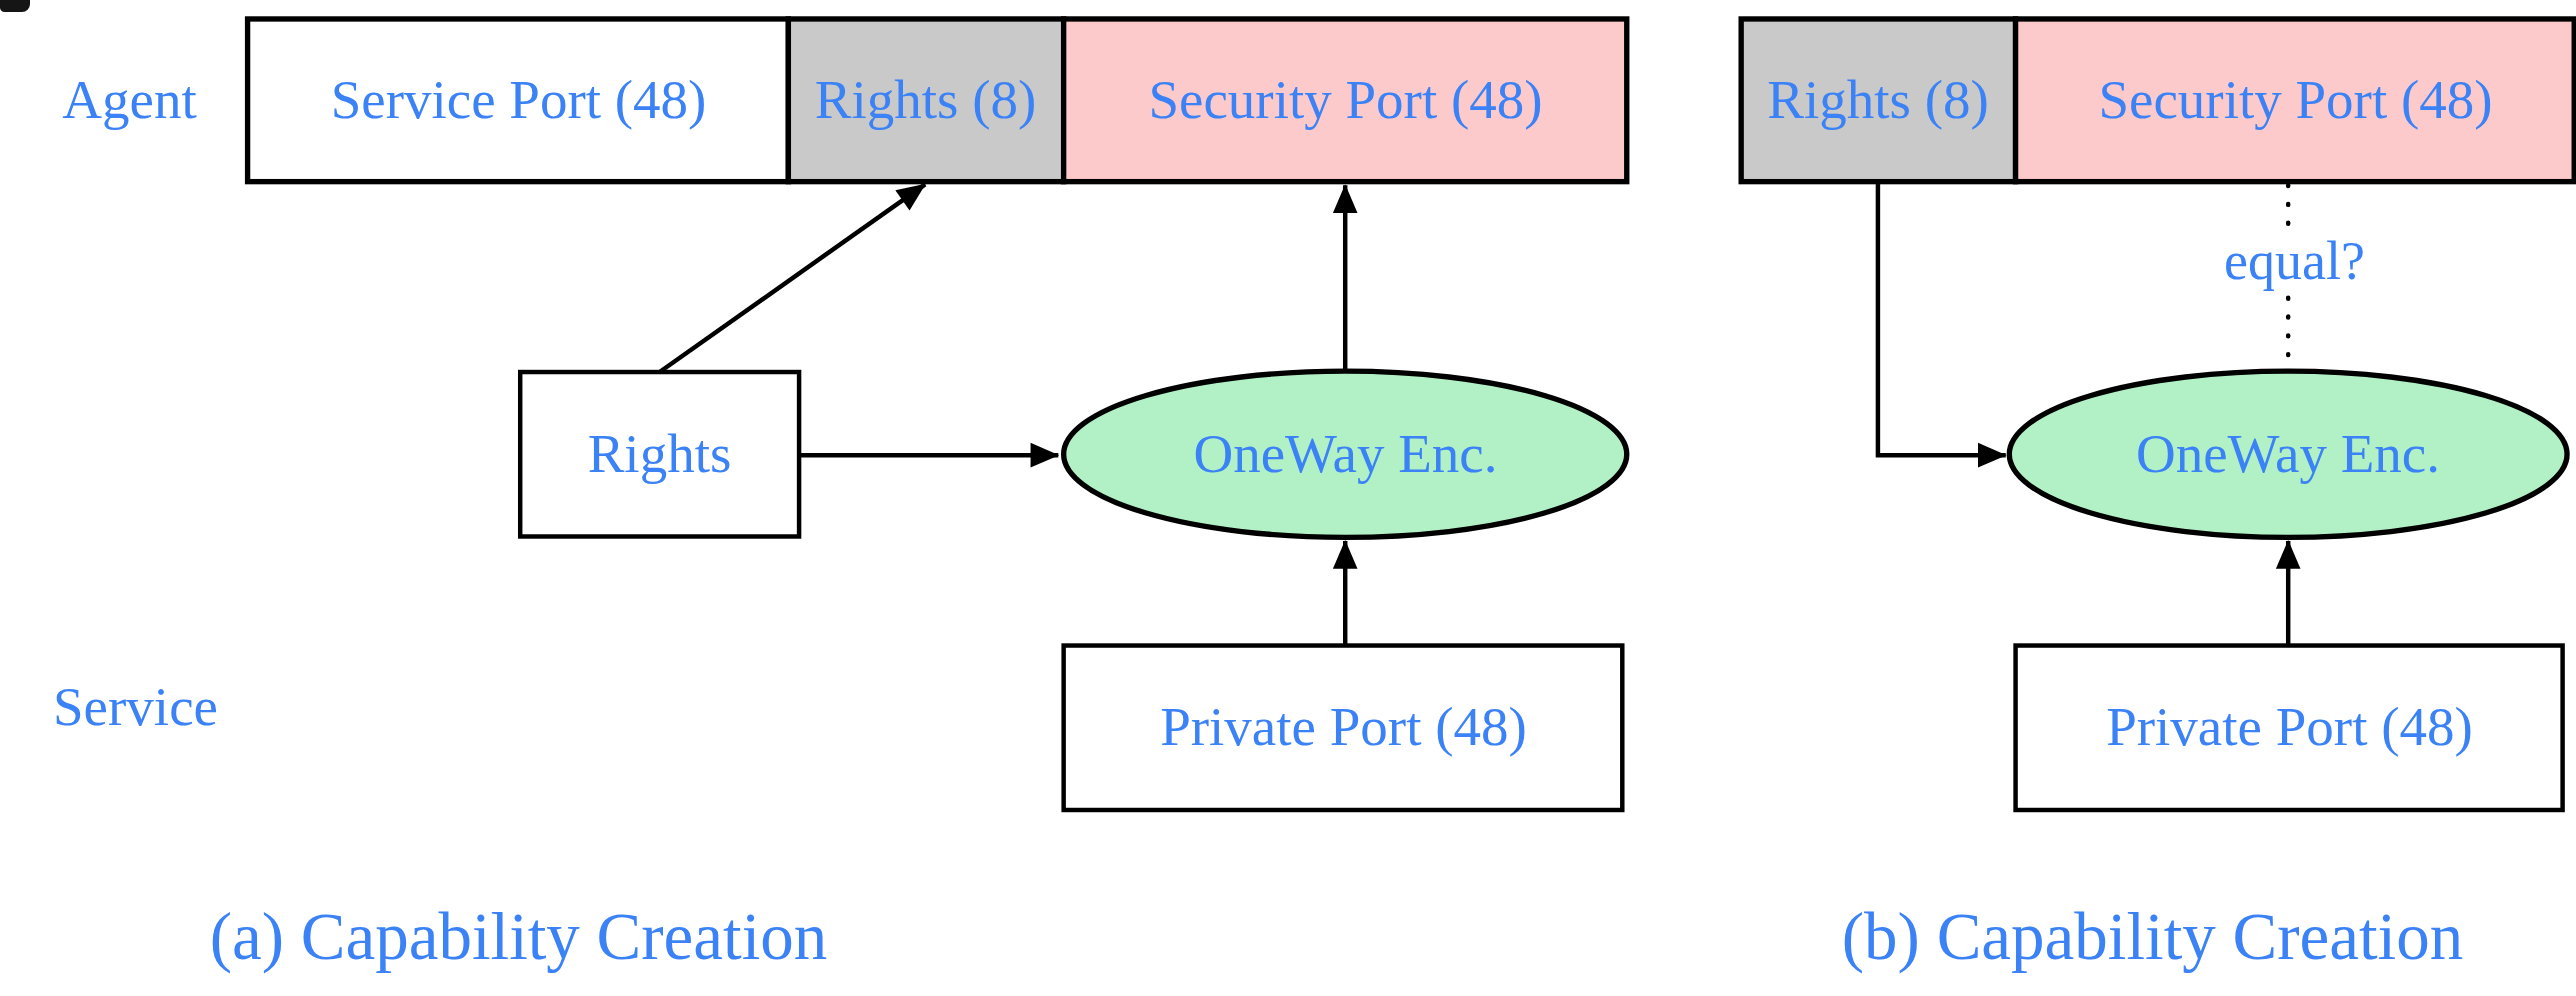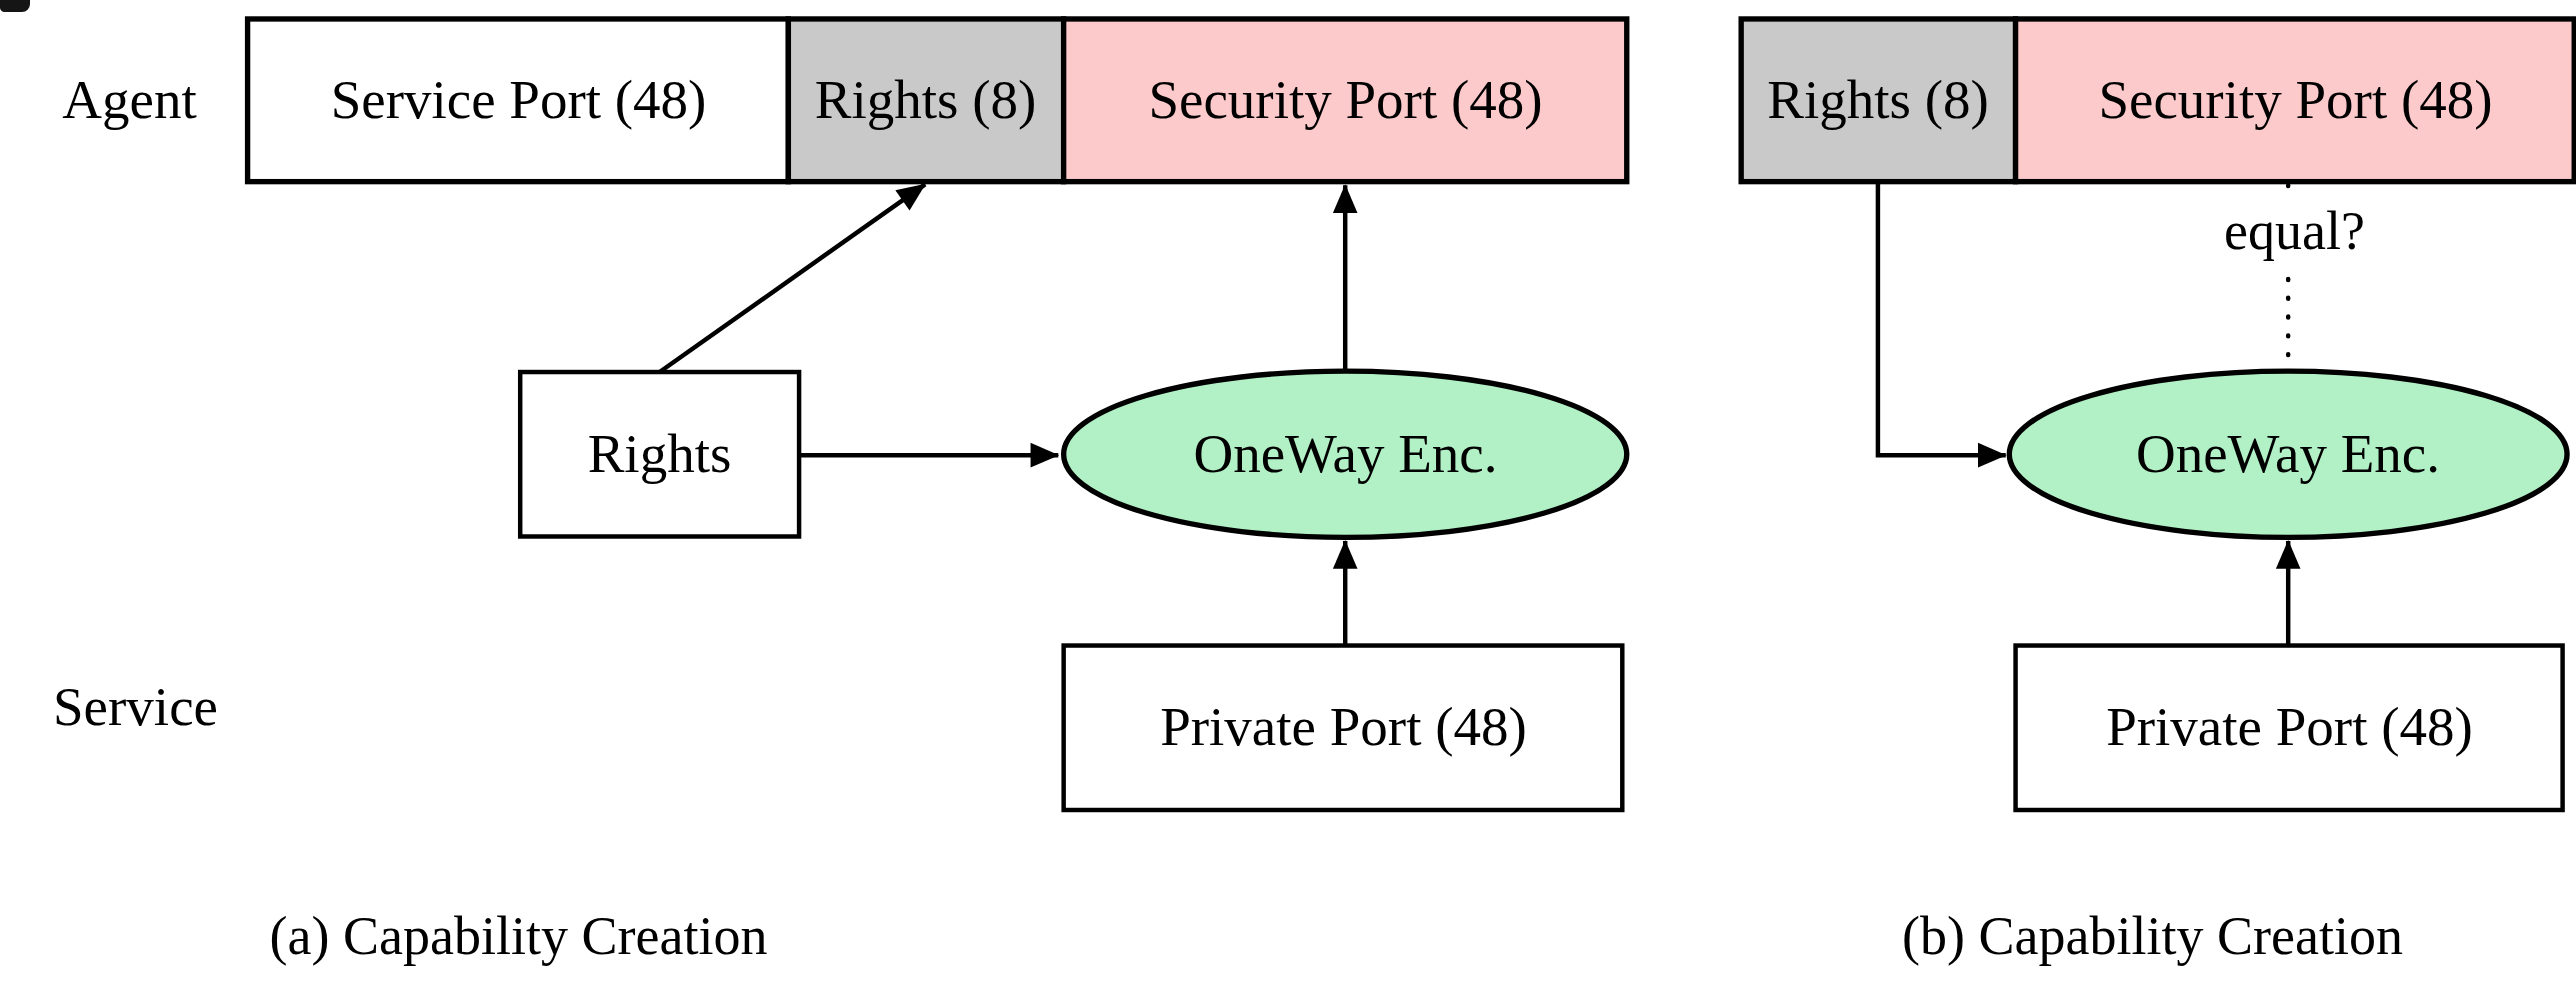--- a/index.html
+++ b/index.html
@@ -7,42 +7,42 @@
     padding: 0;
     background: #ffffff;
   }
   #stage {
     position: relative;
     width: 2576px;
     height: 997px;
     background: #ffffff;
     overflow: hidden;
     font-family: "Liberation Serif", "DejaVu Serif", serif;
-    color: #000000;
+    color: #3b82f6;
   }
   #shapes {
     position: absolute;
     left: 0;
     top: 0;
   }
   #shapes rect, #shapes ellipse {
     stroke: #000000;
   }
   .lbl {
     position: absolute;
     display: flex;
     align-items: center;
     justify-content: center;
     text-align: center;
     font-size: 55px;
     line-height: 1.1;
     white-space: nowrap;
   }
   .caption {
-    font-size: 54px;
+    font-size: 67px;
   }
   .equal {
     font-size: 54px;
     background: #ffffff;
     padding: 0 9px;
   }
   .corner-artifact {
     position: absolute;
     left: 0;
     top: 0;
@@ -101,20 +101,20 @@
   <div class="lbl" style="left:2016px; top:19px; width:559px; height:163px;">Security Port (48)</div>
 
   <div class="lbl" style="left:520px; top:372px; width:279px; height:164px;">Rights</div>
 
   <div class="lbl" style="left:1064px; top:371px; width:563px; height:166px;">OneWay Enc.</div>
   <div class="lbl" style="left:2009px; top:371px; width:558px; height:166px;">OneWay Enc.</div>
 
   <div class="lbl" style="left:1064px; top:645px; width:559px; height:164px;">Private Port (48)</div>
   <div class="lbl" style="left:2016px; top:645px; width:547px; height:164px;">Private Port (48)</div>
 
-  <div class="lbl equal" style="left:2178px; top:200px; width:215px; height:64px;">equal?</div>
+  <div class="lbl equal" style="left:2178px; top:230px; width:215px; height:64px;">equal?</div>
 
   <div class="lbl caption" style="left:161px; top:896px; width:715px; height:82px;">(a) Capability Creation</div>
   <div class="lbl caption" style="left:1795px; top:896px; width:715px; height:82px;">(b) Capability Creation</div>
 
   <div class="corner-artifact"></div>
 </div>
 
 
 </body></html>

